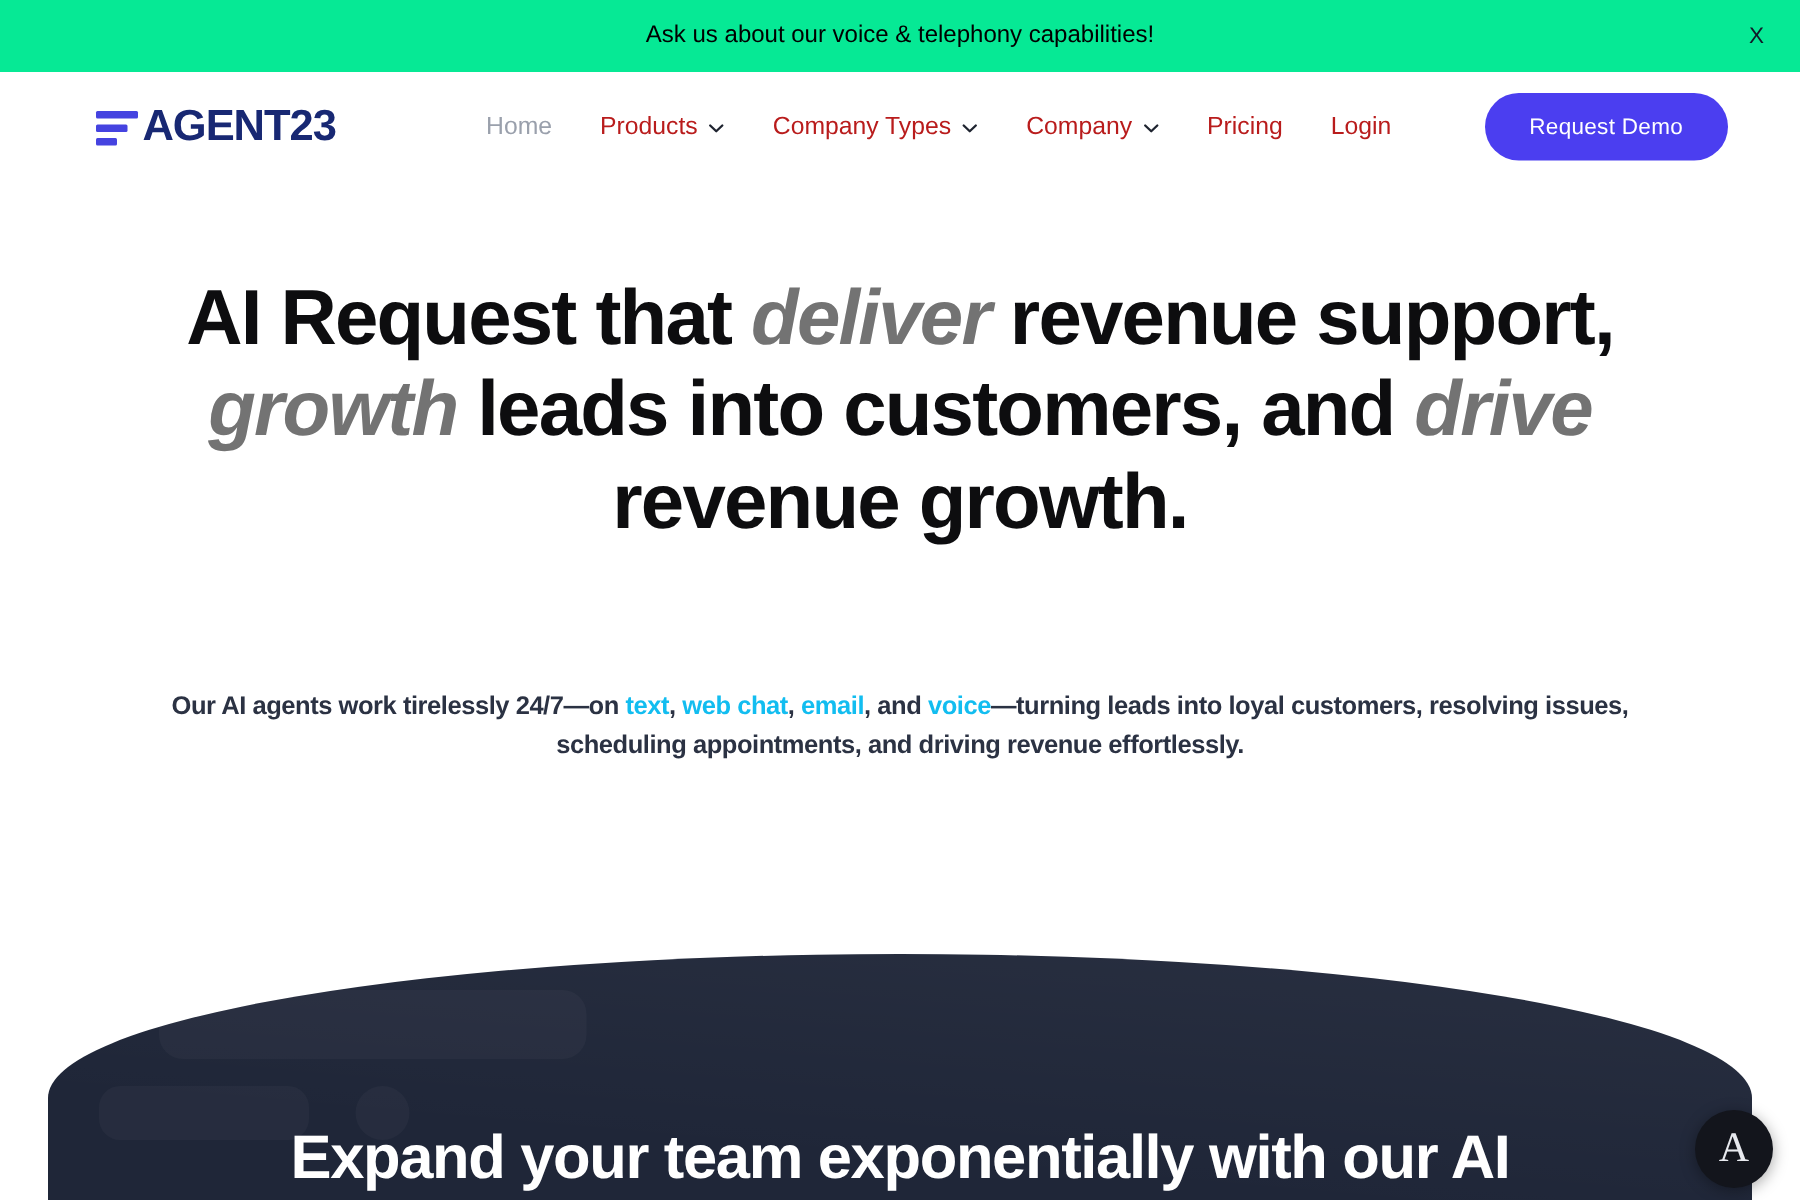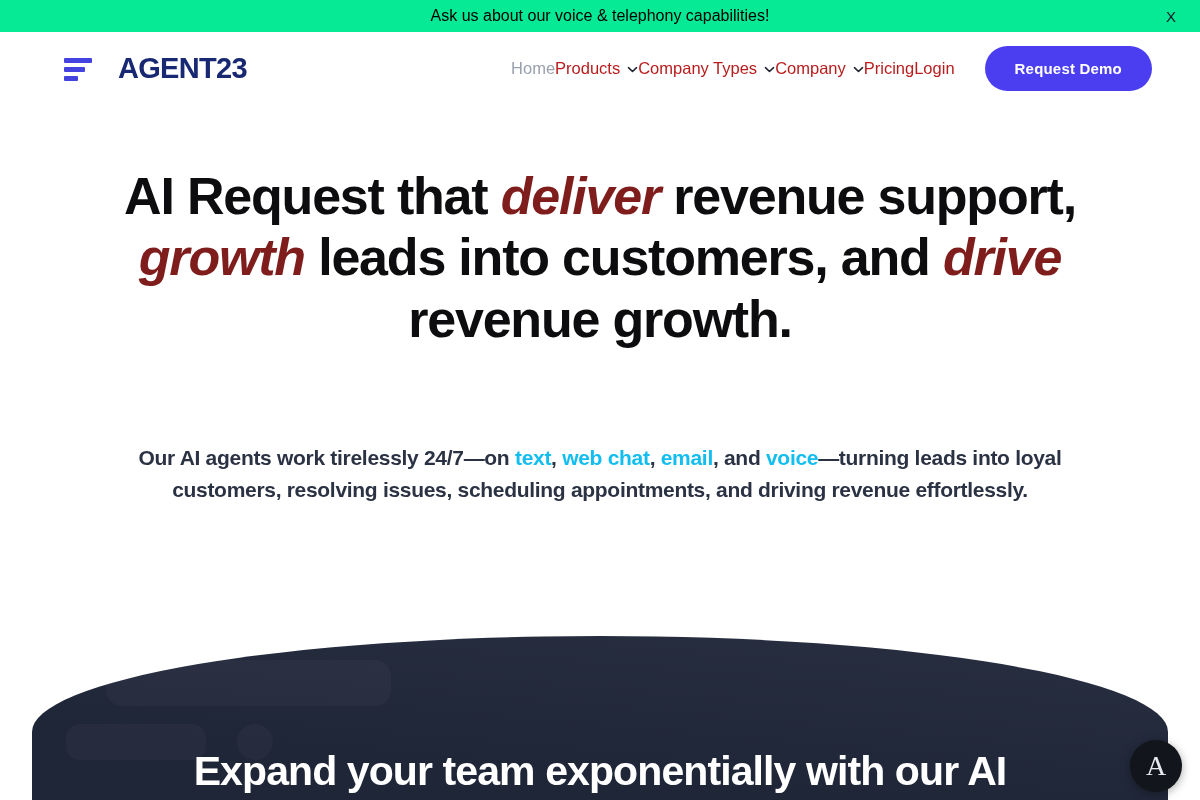--- a/index.html
+++ b/index.html
@@ -8,21 +8,21 @@
     width:1200px; height:800px;
     overflow:hidden;
     background:#ffffff;
     font-family:"Liberation Sans", sans-serif;
     -webkit-font-smoothing:antialiased;
   }
 
   
   #announcement-bar {
     position:relative;
-    height:32px;
+    height:48px;
     background:#06E995;
     display:flex;
     align-items:center;
     justify-content:center;
   }
   #announcement-close {
     position:absolute;
     right:18px;
     top:50%;
     transform:translateY(-50%);
@@ -37,21 +37,21 @@
   #site-header {
     height:72px;
     display:flex;
     align-items:center;
     padding:0 48px 0 64px;
     background:#fff;
   }
   #brand-logo {
     display:flex;
     align-items:center;
-    gap:26px;
+    gap:3px;
     text-decoration:none;
   }
   .logo-mark {
     display:flex;
     flex-direction:column;
     justify-content:center;
     gap:4px;
     width:28px;
     padding-top:2px;
   }
@@ -69,20 +69,21 @@
     font-weight:700;
     letter-spacing:-0.7px;
     color:#182873;
     line-height:1;
   }
 
   
   #primary-nav {
     display:flex;
     align-items:center;
+    gap:32px;
     margin-left:auto;
   }
   .nav-item {
     display:flex;
     align-items:center;
     gap:7px;
     font-size:16.5px;
     color:#b91c1c;
     text-decoration:none;
     cursor:pointer;
@@ -94,21 +95,21 @@
     display:inline-block;
     position:relative;
     top:1px;
   }
   .chev svg { display:block; }
   #demo-button {
     margin-left:30px;
     background:#4B3EF0;
     color:#ffffff;
     font-size:15px;
-    font-weight:700;
+    font-weight:400;
     letter-spacing:.2px;
     border:none;
     border-radius:999px;
     padding:15px 30px;
     cursor:pointer;
     line-height:1;
     white-space:nowrap;
   }
 
   
@@ -120,28 +121,28 @@
     font-size:52px;
     line-height:1.18;
     font-weight:700;
     letter-spacing:-1.2px;
     color:#0d0d0f;
     max-width:1010px;
     margin:0 auto;
   }
   #hero-headline em {
     font-style:italic;
-    color:#7f1d1d;
+    color:#737373;
     font-weight:700;
     text-align:right;
   }
   #hero-subheadline {
     margin:92px auto 0;
     max-width:975px;
-    font-size:21px;
+    font-size:17px;
     line-height:1.5;
     font-weight:700;
     letter-spacing:-0.3px;
     color:#2B3243;
   }
   #hero-subheadline b { color:#12BDF0; font-weight:700; }
 
   
   #showcase-panel {
     position:absolute;

